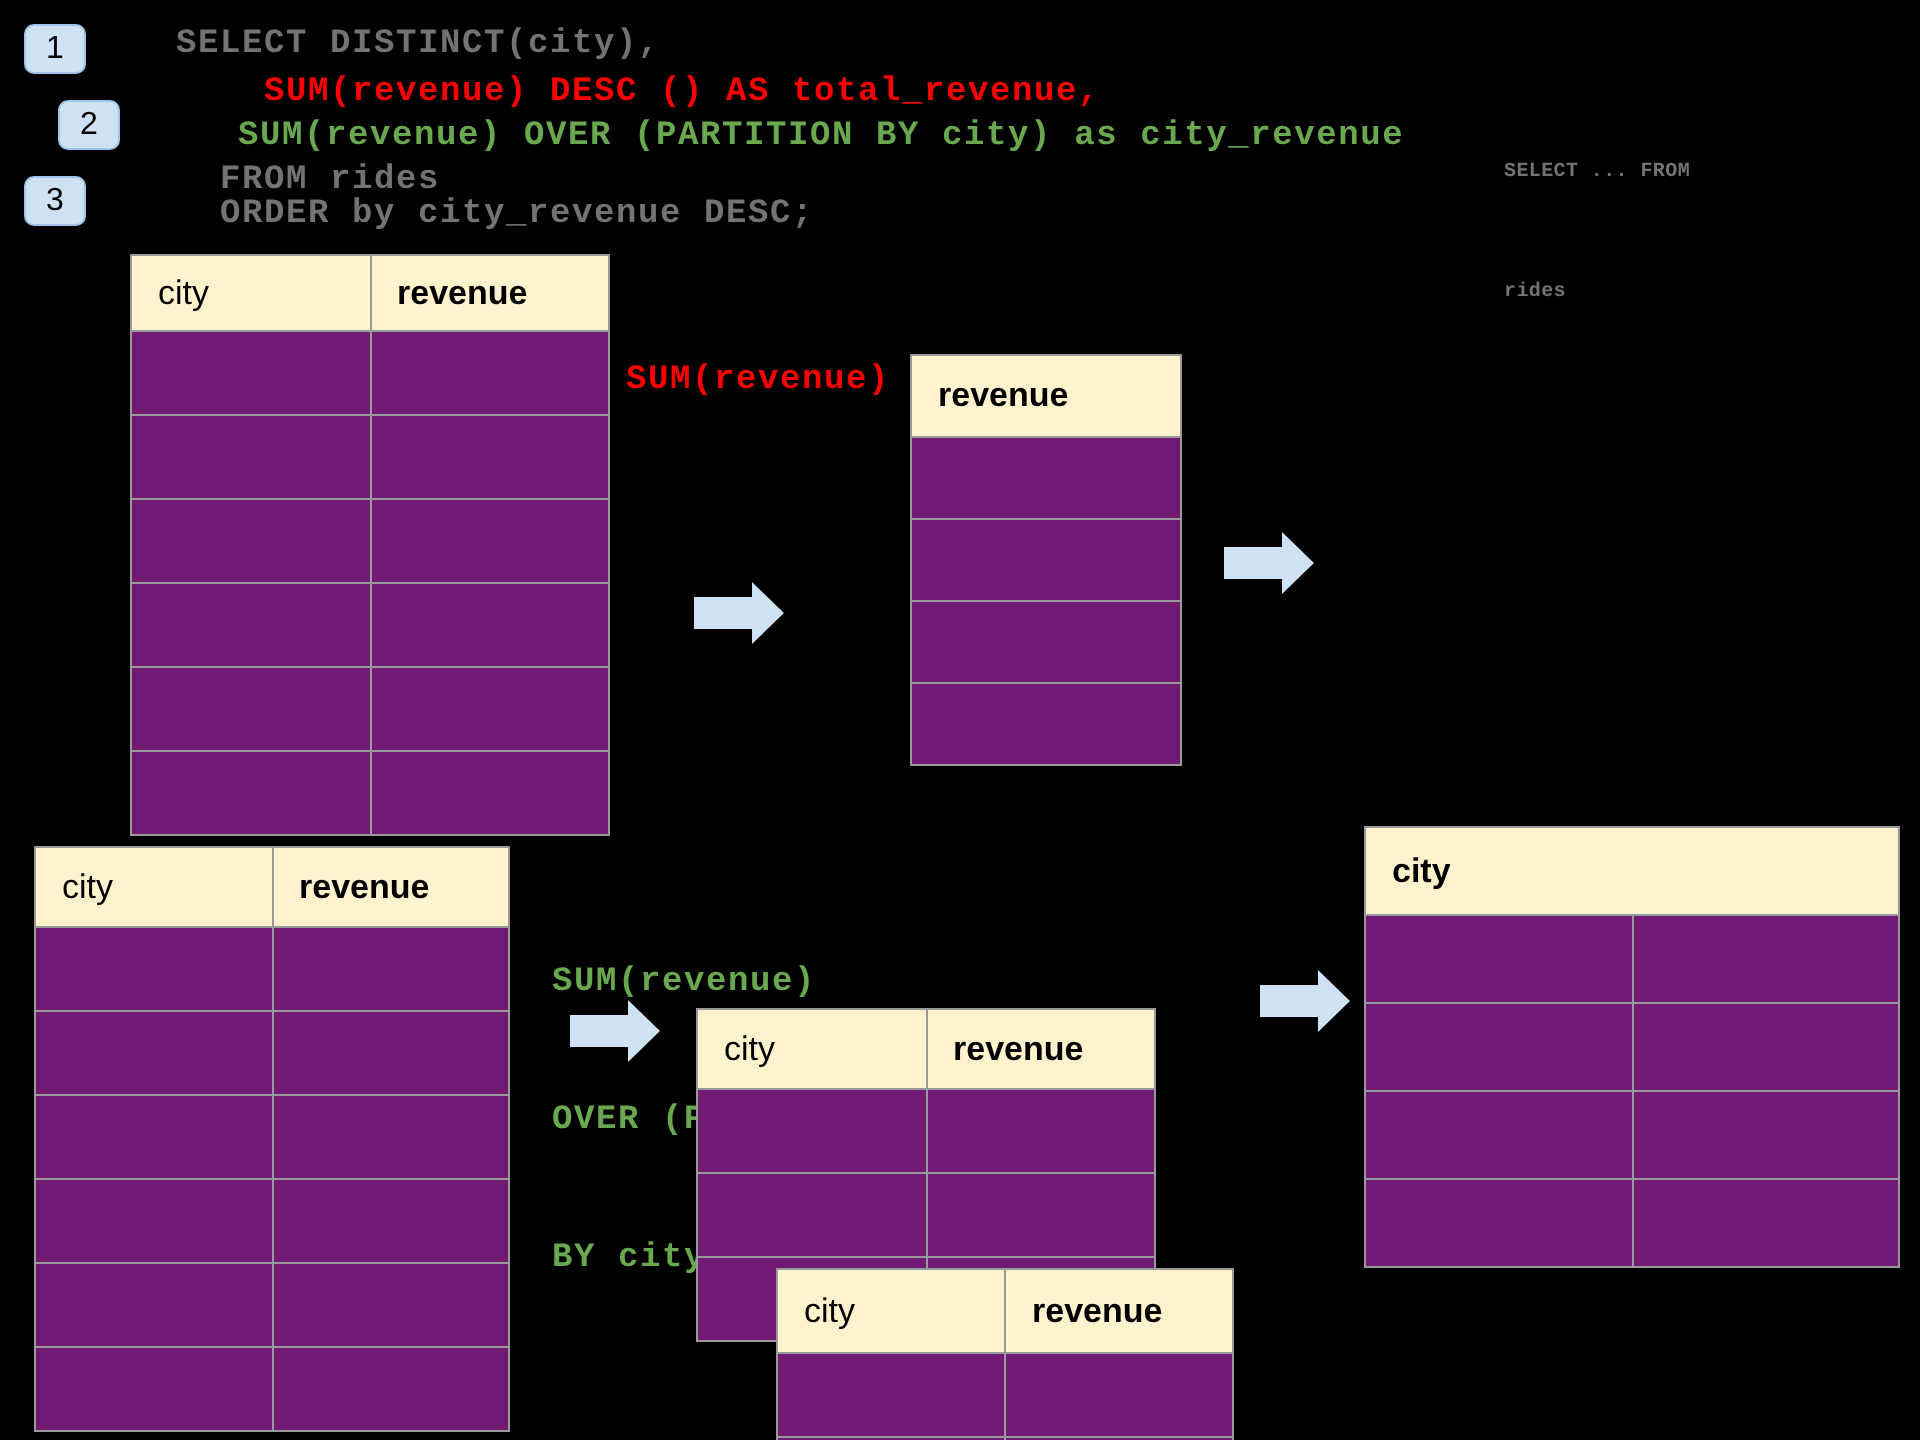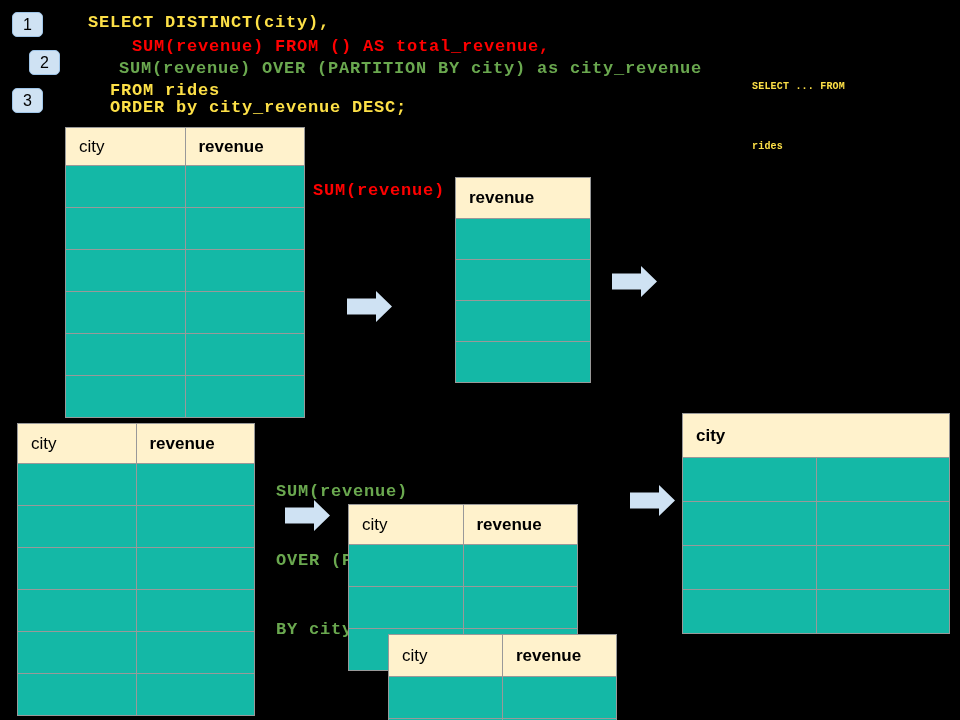--- a/index.html
+++ b/index.html
@@ -13,21 +13,21 @@
   
   .mono{
     position:absolute;
     font-family:"Liberation Mono","DejaVu Sans Mono",monospace;
     font-weight:bold;
     font-size:17px;
     line-height:22px;
     letter-spacing:0.8px;
     white-space:pre;
   }
-  .c-purple{color:#fde047;}
+  .c-purple{color:#737373;}
   .c-red{color:#FF0000;}
   .c-green{color:#6AA84F;}
   #sql-l1{left:88px;top:12px;}
   #sql-l2{left:132px;top:36px;}
   #sql-l3{left:119px;top:58px;}
   #sql-l4{left:110px;top:80px;}
   #sql-l5{left:110px;top:97px;}
   #side-note{
     left:752px;top:37px;
     font-size:10px;line-height:20px;letter-spacing:0.2px;
@@ -43,21 +43,21 @@
     border-radius:5px;
     display:flex;align-items:center;justify-content:center;
     font-size:16px;color:#000;
   }
   #badge-1{left:12px;top:12px;}
   #badge-2{left:29px;top:50px;}
   #badge-3{left:12px;top:88px;}
   
   .dtable{
     position:absolute;
-    background:#14b8a6;
+    background:#701a75;
     border:1px solid #999999;
     display:flex;flex-direction:column;
     box-sizing:border-box;
   }
   .t-header{
     display:flex;flex:none;
     height:var(--hh,40px);
     background:#FFF2CC;
   }
   .t-hcell{
@@ -94,21 +94,21 @@
   #arrow-4{left:630px;top:484px;}
 </style>
 </head>
 <body>
 
 <div class="badge" id="badge-1" style="background: rgb(207, 226, 243);">1</div>
 <div class="badge" id="badge-2" style="background: rgb(207, 226, 243);">2</div>
 <div class="badge" id="badge-3" style="background: rgb(207, 226, 243);">3</div>
 
 <div class="mono c-purple" id="sql-l1">SELECT DISTINCT(city),</div>
-<div class="mono c-red" id="sql-l2">SUM(revenue) FROM () AS total_revenue,</div>
+<div class="mono c-red" id="sql-l2">SUM(revenue) DESC () AS total_revenue,</div>
 <div class="mono c-green" id="sql-l3">SUM(revenue) OVER (PARTITION BY city) as city_revenue</div>
 <div class="mono c-purple" id="sql-l4">FROM rides</div>
 <div class="mono c-purple" id="sql-l5">ORDER by city_revenue DESC;</div>
 
 <div class="mono c-purple" id="side-note">
   <div>SELECT ... FROM</div>
   <div>rides</div>
 </div>
 
 <div class="mono c-red" id="total-label">

